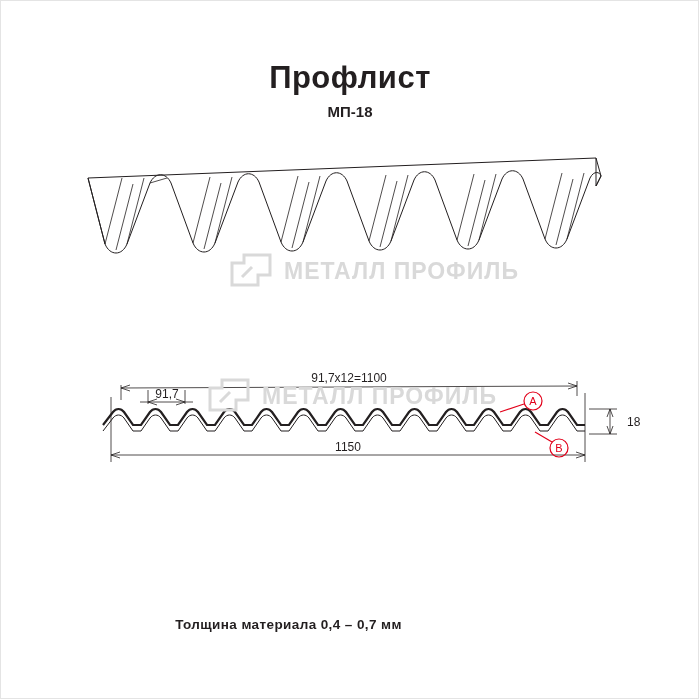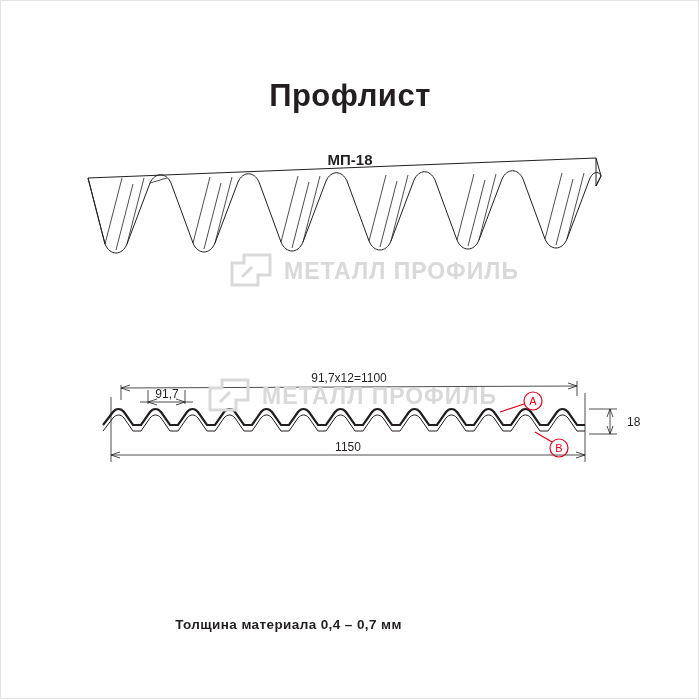--- a/index.html
+++ b/index.html
@@ -32,32 +32,30 @@
   .title {
     position: absolute;
     top: 60px;
     left: 0;
     width: 700px;
     text-align: center;
     font-size: 31px;
     font-weight: bold;
     letter-spacing: 0.5px;
     color: #231f20;
-    margin-top: 18px;
   }
   .subtitle {
     position: absolute;
     top: 103px;
     left: 0;
     width: 700px;
     text-align: center;
     font-size: 15px;
     font-weight: bold;
     color: #231f20;
-    margin-top: 48px;
   }
   .bottom-note {
     position: absolute;
     top: 617px;
     left: 0;
     width: 577px;
     text-align: center;
     font-size: 13.5px;
     font-weight: bold;
     letter-spacing: 0.4px;

